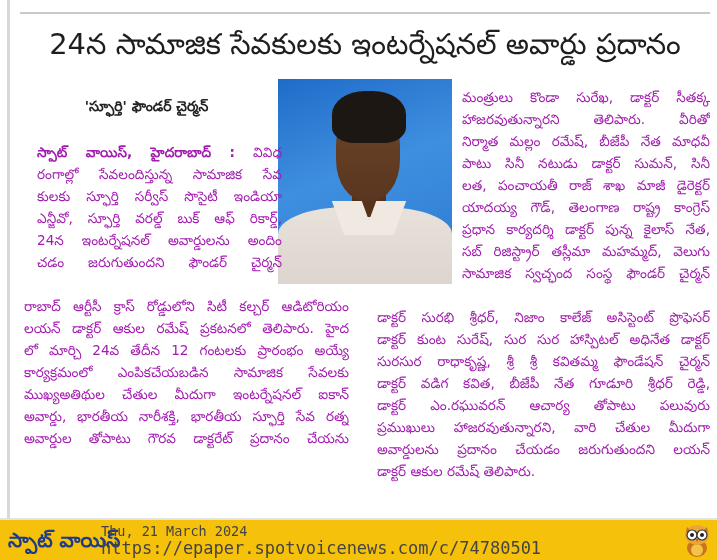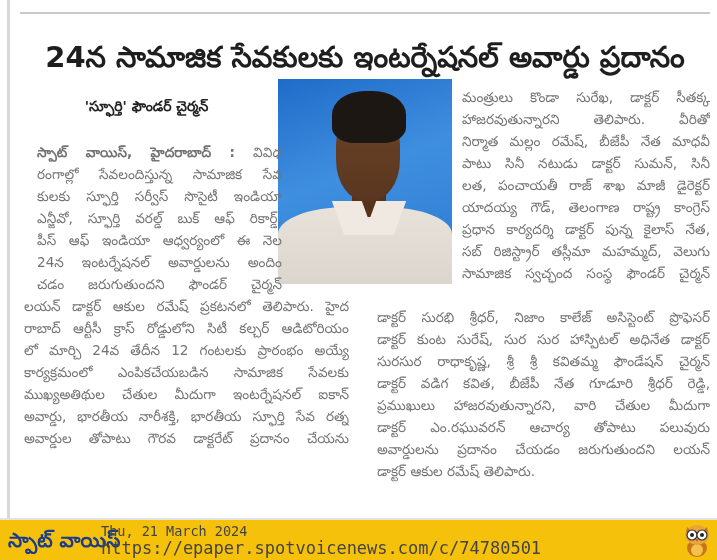--- a/index.html
+++ b/index.html
@@ -19,32 +19,31 @@
     background: #d8d8d8;
   }
   .top-rule {
     position: absolute; left: 20px; top: 12px; width: 690px; height: 2px;
     background: #c9c9c9;
   }
   .headline {
     position: absolute; left: 20px; top: 24px; width: 690px;
     text-align: center;
     font-family: "DejaVu Sans", sans-serif;
-    font-weight: bold; font-size: 29px; line-height: 40px;
+    font-weight: normal; font-size: 29px; line-height: 40px;
     color: #1e1e1e; letter-spacing: 0px;
     white-space: nowrap;
-    margin-top: 13px;
   }
   .subhead {
     position: absolute; left: 24px; top: 95px; width: 245px;
     text-align: center; font-weight: bold; font-size: 14px; line-height: 22px;
     color: #222;
   }
   .col-text {
-    position: absolute; font-size: 13.6px; line-height: 22px; color: #737373;
+    position: absolute; font-size: 13.6px; line-height: 22px; color: #a21caf;
   }
   .line { white-space: nowrap; overflow: hidden; display: block; text-align: justify; text-align-last: justify; }
   .line.last { text-align-last: left; }
   .bold { font-weight: bold; }
   .photo {
     position: absolute; left: 278px; top: 79px; width: 174px; height: 205px;
     background: linear-gradient(160deg, #1f6cc8 0%, #3f8fe0 45%, #2a79d2 100%);
     overflow: hidden;
   }
   .photo .hair {
@@ -114,28 +113,27 @@
     <div class="collar-r"></div>
     <div class="face"></div>
     <div class="hair"></div>
   </div>
 
   <div class="col-text" style="left:37px; top:141px; width:245px;">
     <span class="line"><span class="bold">స్పాట్ వాయిస్, హైదరాబాద్ :</span> <span>వివిధ</span></span>
     <span class="line">రంగాల్లో సేవలందిస్తున్న సామాజిక సేవ</span>
     <span class="line">కులకు స్ఫూర్తి సర్వీస్ సొసైటీ ఇండియా</span>
     <span class="line">ఎన్జీవో, స్ఫూర్తి వరల్డ్ బుక్ ఆఫ్ రికార్డ్,</span>
-    <span class="line">పీస్ ఆఫ్ ఇండియా ఆధ్వర్యంలో ఈ నెల</span>
     <span class="line">24న ఇంటర్నేషనల్ అవార్డులను అందిం</span>
     <span class="line">చడం జరుగుతుందని ఫౌండర్ చైర్మన్</span>
   </div>
 
   <div class="col-text" style="left:24px; top:295px; width:325px;">
+    <span class="line">రాబాద్ ఆర్టీసీ క్రాస్ రోడ్డులోని సిటీ కల్చర్ ఆడిటోరియం</span>
     <span class="line">లయన్ డాక్టర్ ఆకుల రమేష్ ప్రకటనలో తెలిపారు. హైద</span>
-    <span class="line">రాబాద్ ఆర్టీసీ క్రాస్ రోడ్డులోని సిటీ కల్చర్ ఆడిటోరియం</span>
     <span class="line">లో మార్చి 24వ తేదీన 12 గంటలకు ప్రారంభం అయ్యే</span>
     <span class="line">కార్యక్రమంలో ఎంపికచేయబడిన సామాజిక సేవలకు</span>
     <span class="line">ముఖ్యఅతిథుల చేతుల మీదుగా ఇంటర్నేషనల్ ఐకాన్</span>
     <span class="line">అవార్డు, భారతీయ నారీశక్తి, భారతీయ స్ఫూర్తి సేవ రత్న</span>
     <span class="line">అవార్డుల తోపాటు గౌరవ డాక్టరేట్ ప్రదానం చేయను</span>
   </div>
 
   <div class="col-text" style="left:462px; top:86px; width:248px;">
     <span class="line">మంత్రులు కొండా సురేఖ, డాక్టర్ సీతక్క</span>
     <span class="line">హాజరవుతున్నారని తెలిపారు. వీరితో</span>
@@ -146,22 +144,22 @@
     <span class="line">ప్రధాన కార్యదర్శి డాక్టర్ పున్న కైలాస్ నేత,</span>
     <span class="line">సబ్ రిజిస్ట్రార్ తస్లీమా మహమ్మద్, వెలుగు</span>
     <span class="line">సామాజిక స్వచ్ఛంద సంస్థ ఫౌండర్ చైర్మన్</span>
   </div>
 
   <div class="col-text" style="left:377px; top:306px; width:333px;">
     <span class="line">డాక్టర్ సురభి శ్రీధర్, నిజాం కాలేజ్ అసిస్టెంట్ ప్రొఫెసర్</span>
     <span class="line">డాక్టర్ కుంట సురేష్, సుర సుర హాస్పిటల్ అధినేత డాక్టర్</span>
     <span class="line">సురసుర రాధాకృష్ణ, శ్రీ శ్రీ కవితమ్మ ఫౌండేషన్ చైర్మన్</span>
     <span class="line">డాక్టర్ వడిగ కవిత, బీజేపీ నేత గూడూరి శ్రీధర్ రెడ్డి,</span>
+    <span class="line">డాక్టర్ ఎం.రఘువరన్ ఆచార్య తోపాటు పలువురు</span>
     <span class="line">ప్రముఖులు హాజరవుతున్నారని, వారి చేతుల మీదుగా</span>
-    <span class="line">డాక్టర్ ఎం.రఘువరన్ ఆచార్య తోపాటు పలువురు</span>
     <span class="line">అవార్డులను ప్రదానం చేయడం జరుగుతుందని లయన్</span>
     <span class="line last">డాక్టర్ ఆకుల రమేష్ తెలిపారు.</span>
   </div>
 </div>
 
 <div class="footer-rule"></div>
 
 <div class="footer">
   <div class="logo">స్పాట్ వాయిస్</div>
   <div class="date">Thu, 21 March 2024</div>

